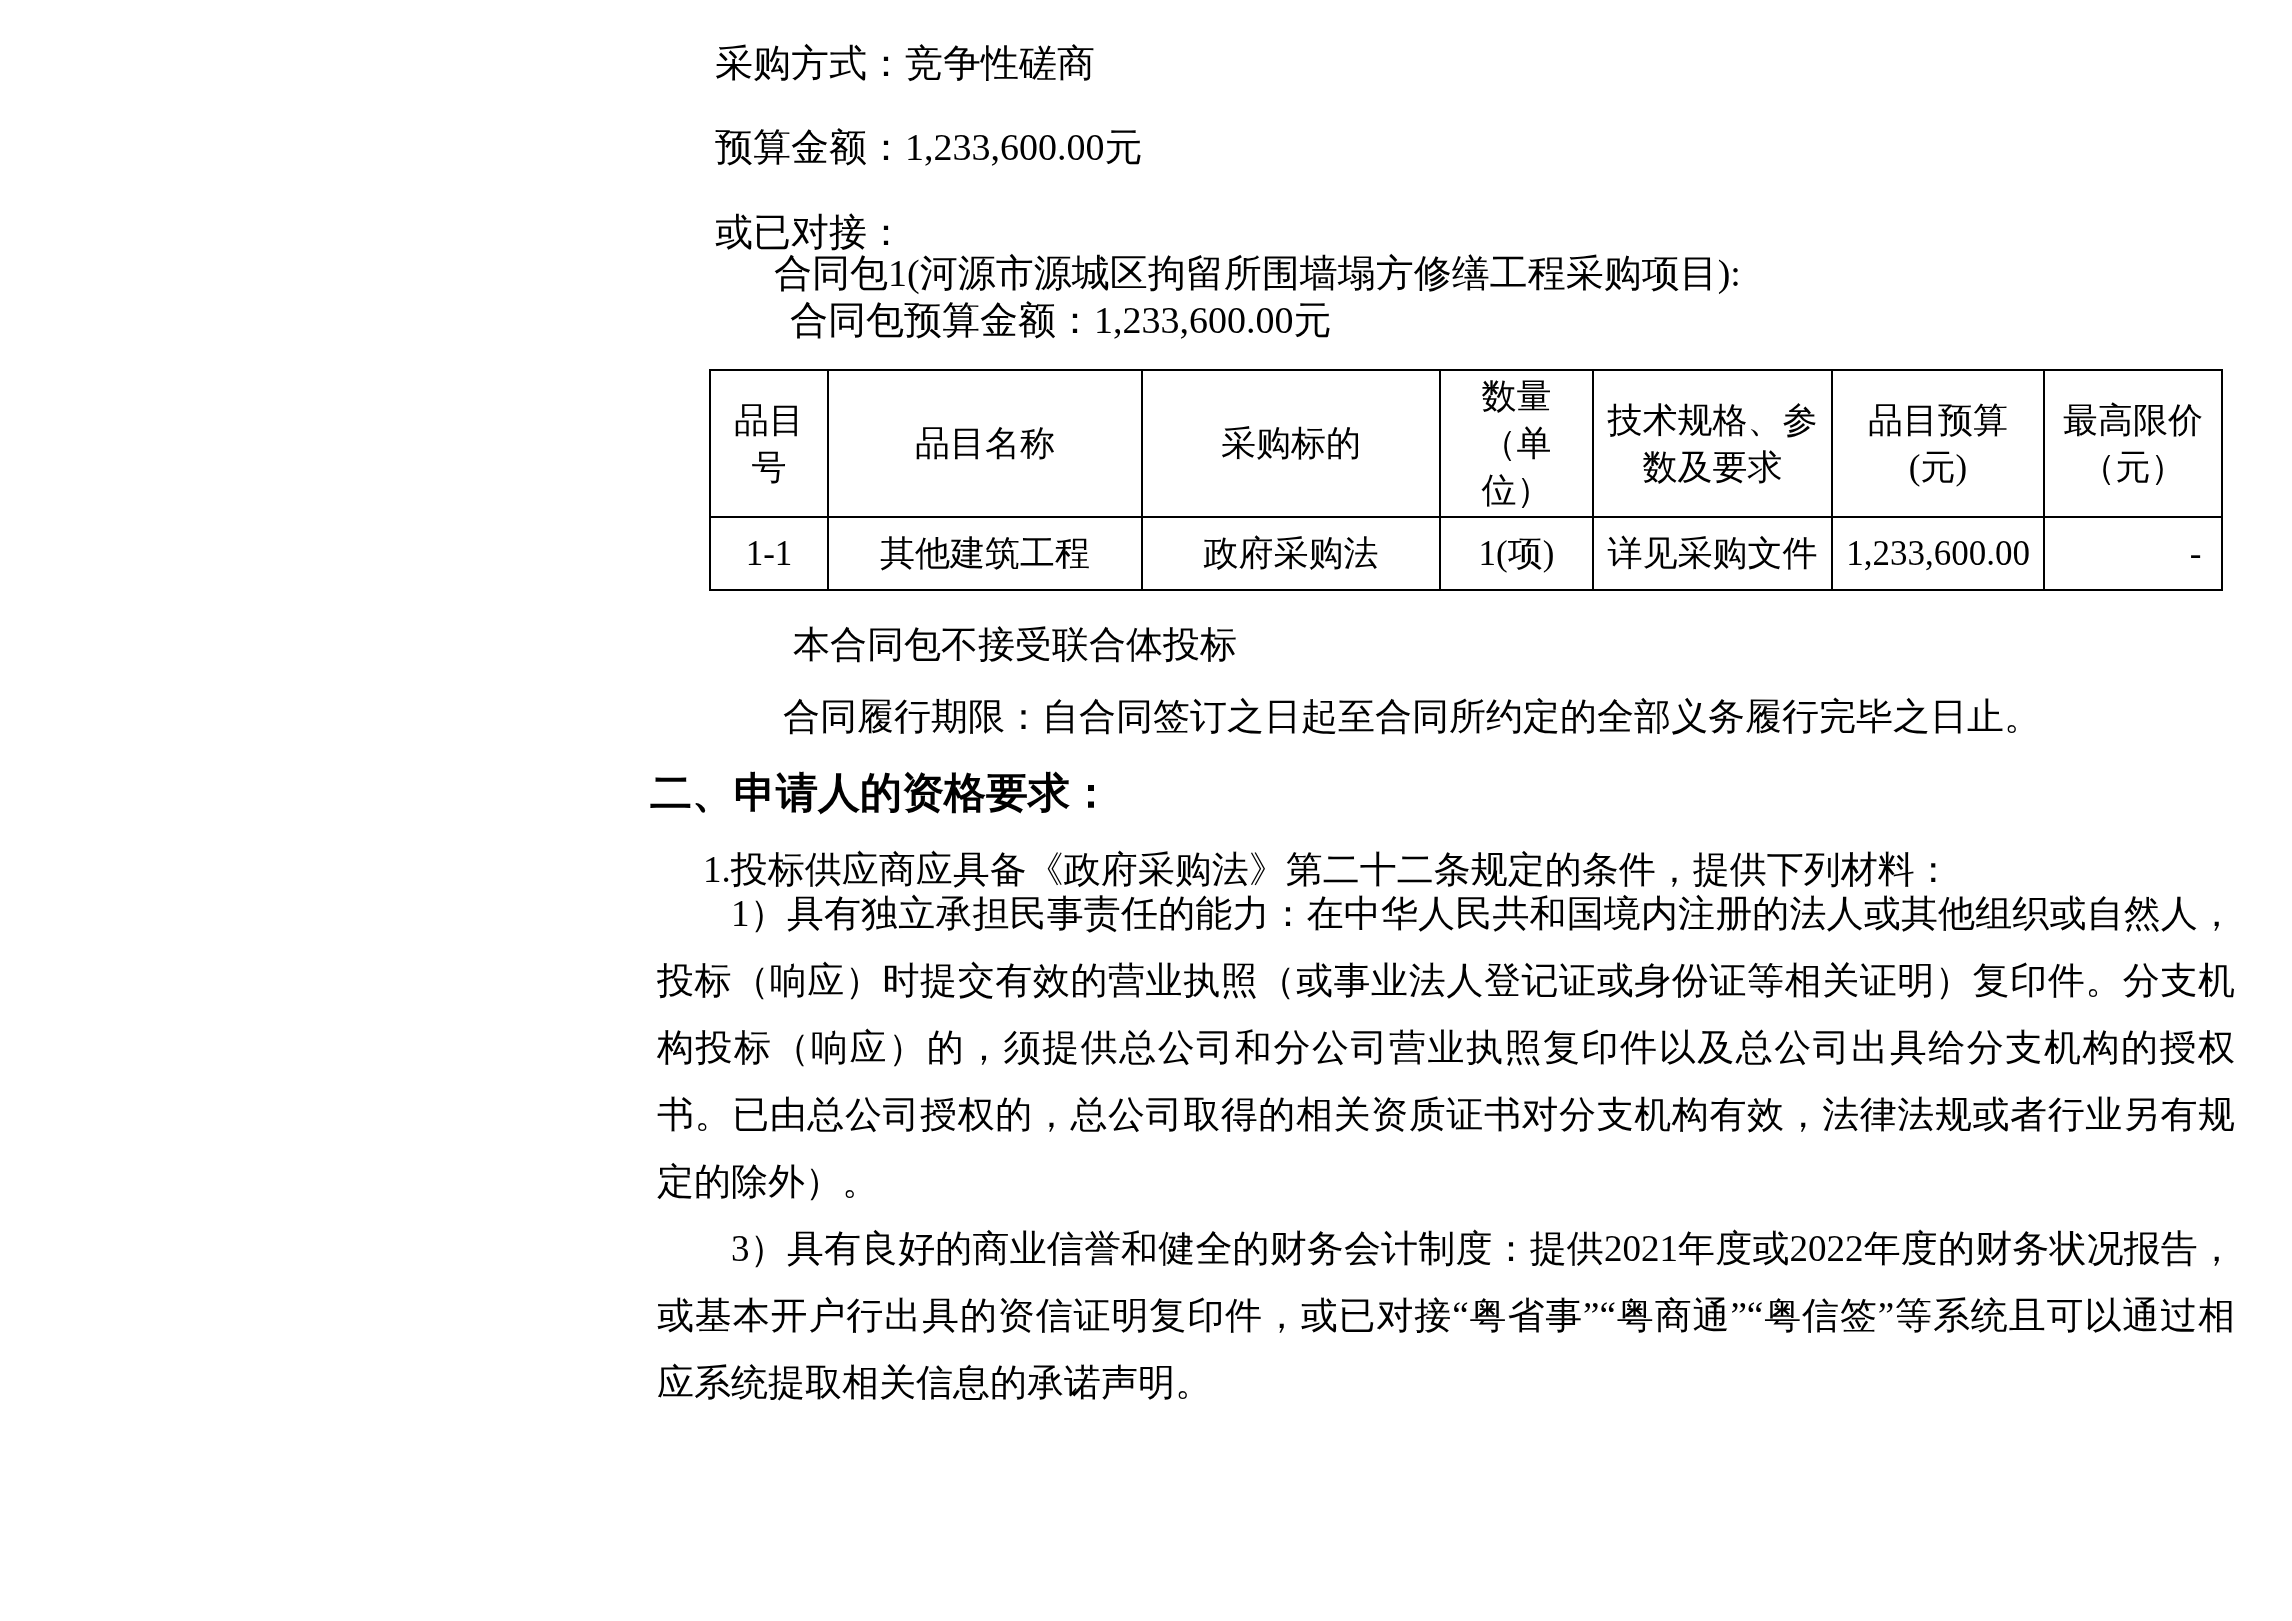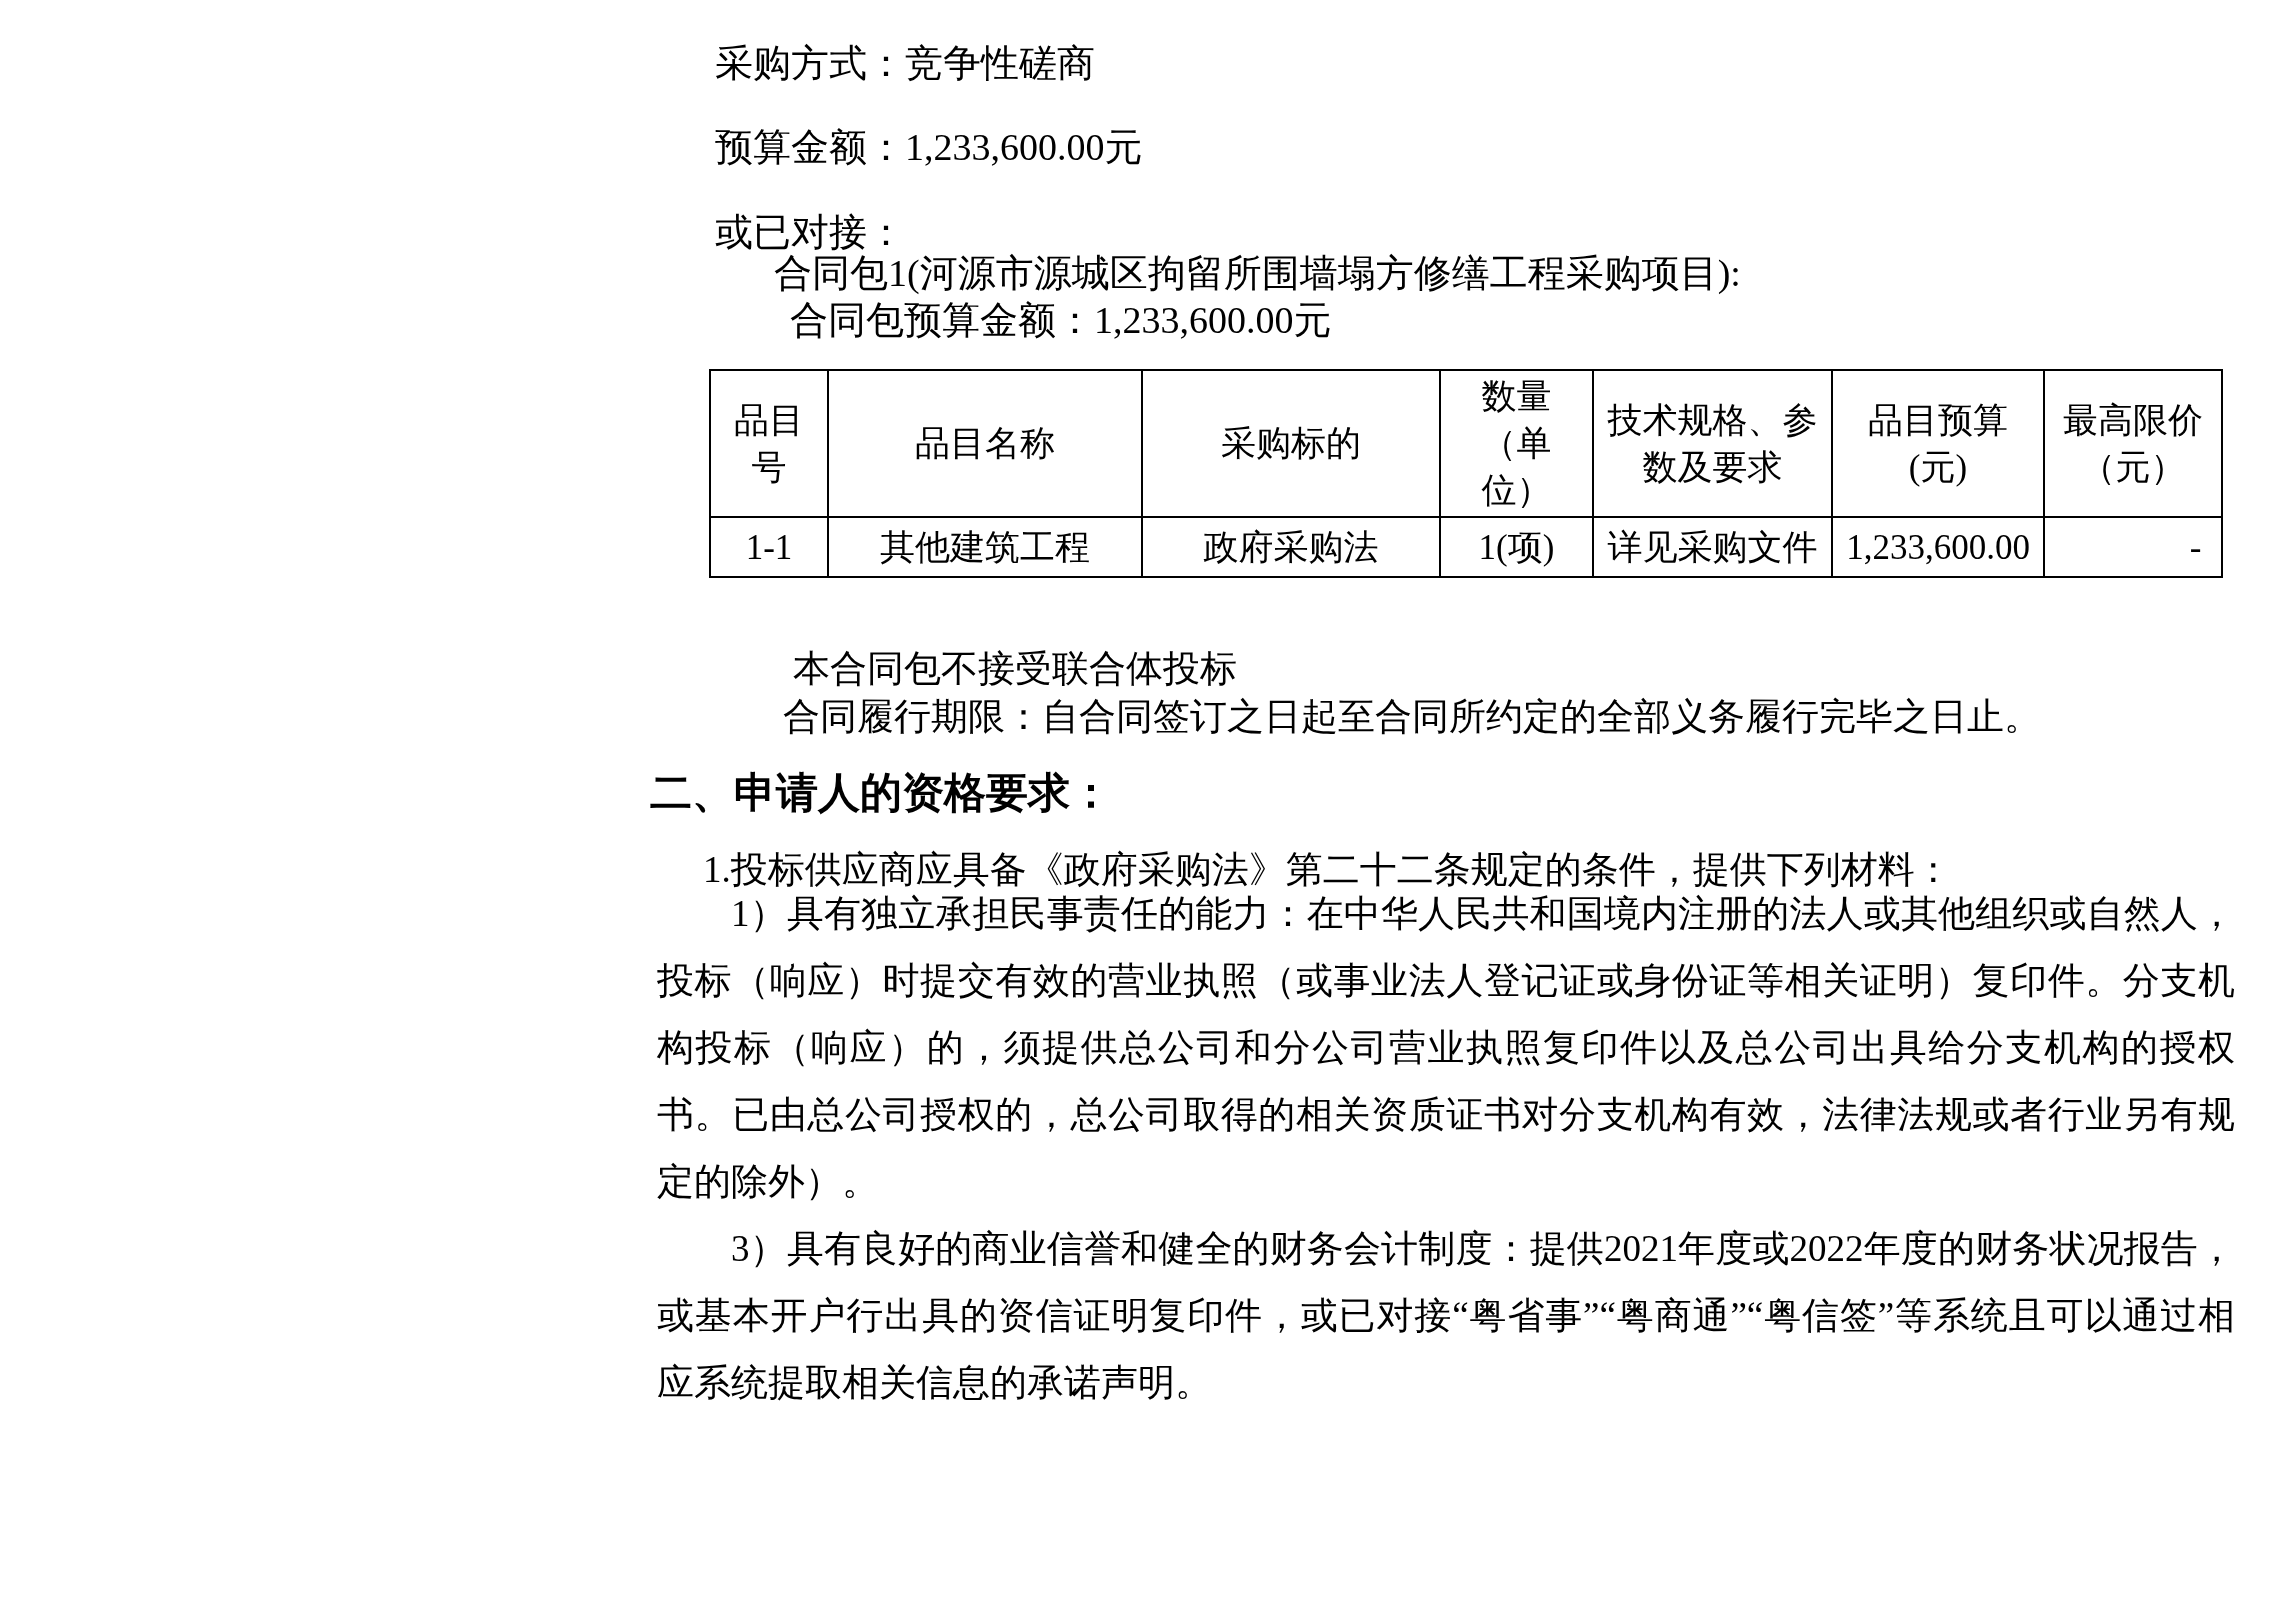--- a/index.html
+++ b/index.html
@@ -34,27 +34,27 @@
     border: 2.9px solid #000;
     font-weight: normal;
     text-align: center;
     vertical-align: middle;
     font-size: 35px;
     line-height: 47px;
     padding: 2px 5.9px;
     overflow: hidden;
   }
   .items-table thead tr { height: 147px; }
-  .items-table tbody tr { height: 60px; }
+  .items-table tbody tr { height: 73px; }
   .pre { white-space: pre-line; }
   .cell-right { text-align: right !important; padding-right: 19.6px !important; }
 
   
   .note-line { font-size: 37px; line-height: 45px; white-space: nowrap; }
-  .pos-note1 { left: 793px; top: 646px; }
+  .pos-note1 { left: 793px; top: 622px; }
   .pos-note2 { left: 783px; top: 694px; font-family: Liberation Serif, serif; }
 
   
   .section-heading {
     left: 650px; top: 765px;
     font-size: 42px;
     font-weight: bold;
     white-space: nowrap;
   }
   .qual-intro { left: 703px; top: 845px; font-size: 37px; white-space: nowrap; }

